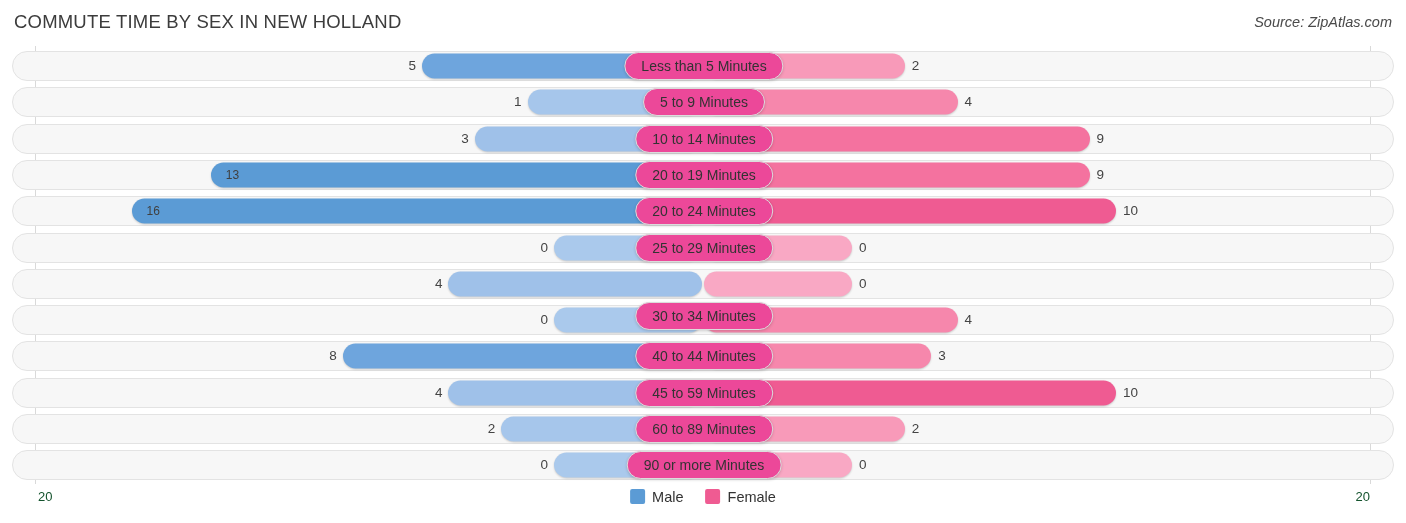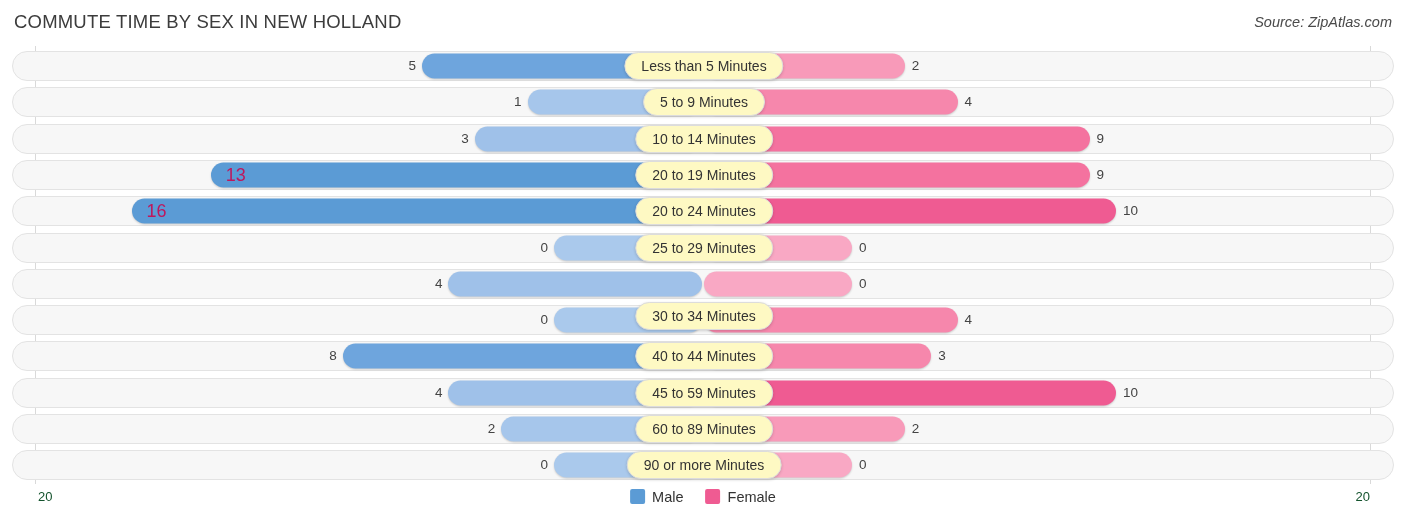--- a/index.html
+++ b/index.html
@@ -44,26 +44,26 @@
     height:25px;border-radius:12.5px;
     box-shadow:0 1px 2px rgba(0,0,0,.18);
   }
   .bar-male{right:703px;}
   .bar-female{left:703px;}
 
   .val{
     position:absolute;top:50%;transform:translateY(-50%);
     font-size:13.5px;color:#444;white-space:nowrap;line-height:1;
   }
-  .val-in{color:#be185d;font-size:18px;}
+  .val-in{color:#404040;font-size:12px;}
 
   .pill{
     position:absolute;left:50%;top:50%;
     transform:translate(-50%,-50%);
-    background:#fef9c3;
+    background:#ec4899;
     border:1px solid #dcdcdc;
     border-radius:14px;
     height:26px;line-height:26px;
     padding:0 16px;
     font-size:14px;color:#333;
     white-space:nowrap;
     box-shadow:0 1px 3px rgba(0,0,0,.16);
     z-index:5;
   }
 

